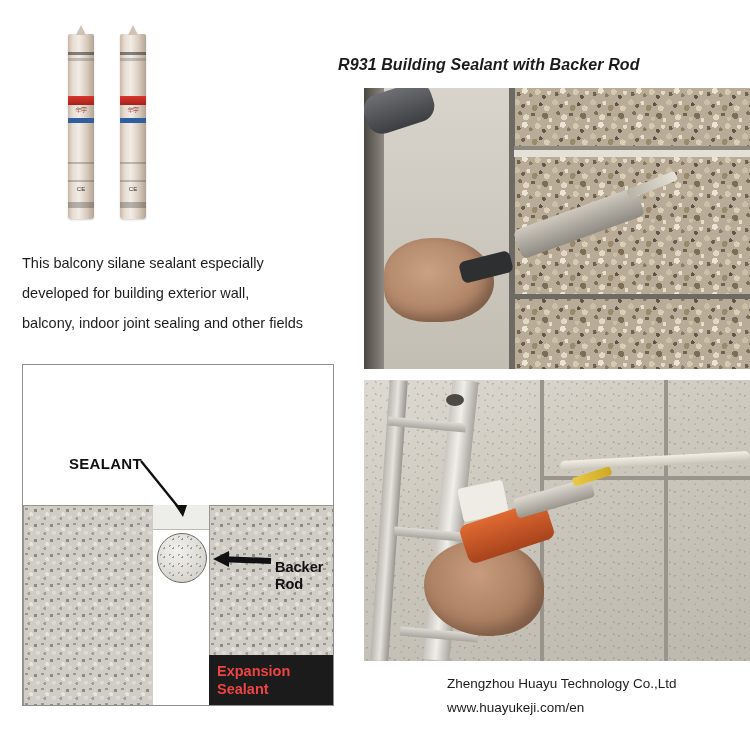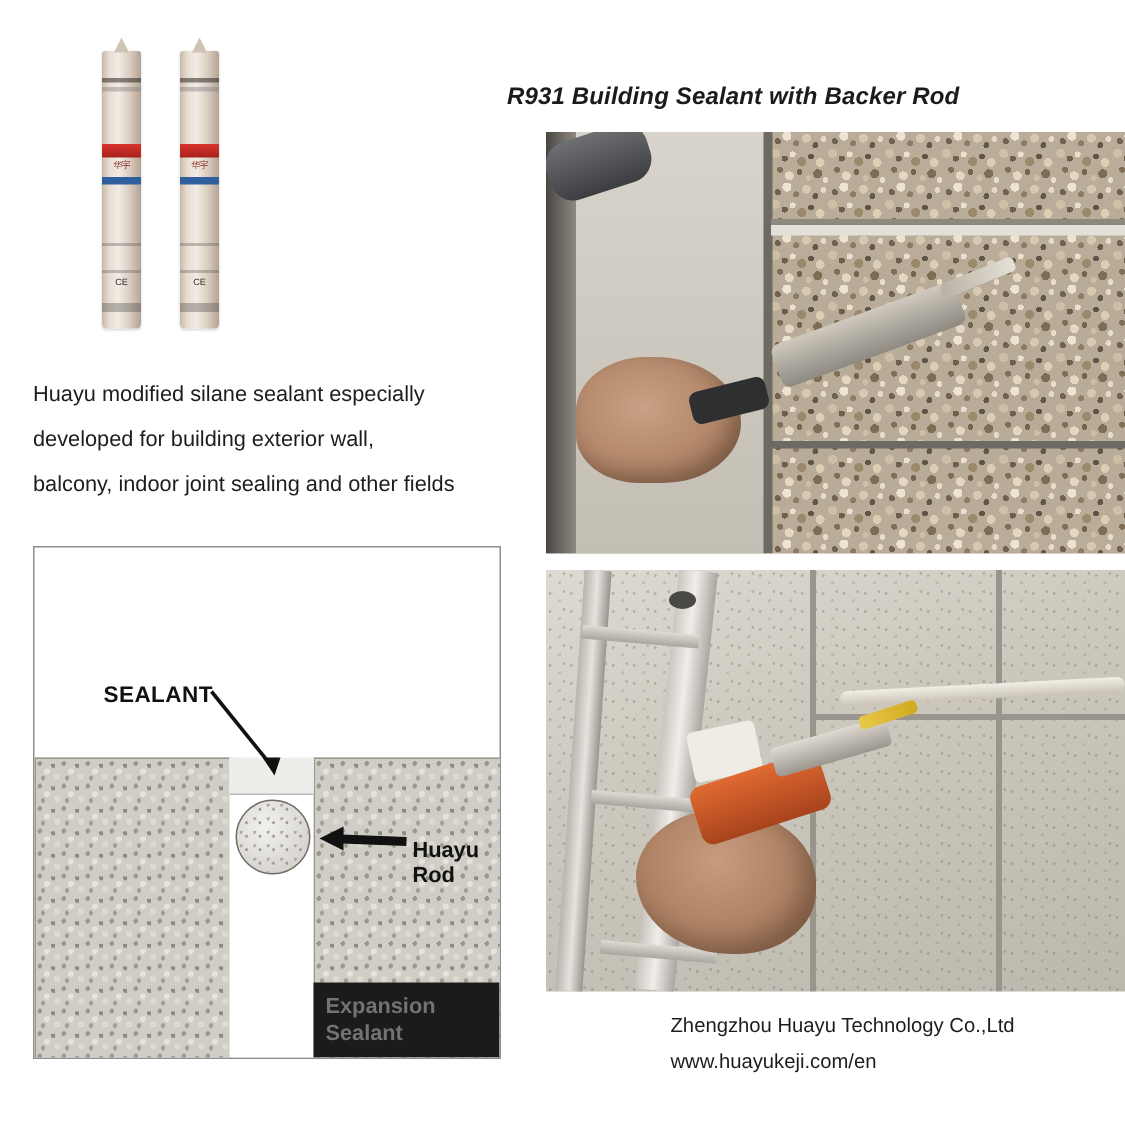--- a/index.html
+++ b/index.html
@@ -398,21 +398,21 @@
     text-align: left;
   }
   .expansion-box {
     position: absolute;
     left: 186px; top: 290px; width: 124px; height: 50px;
     background: #1b1b1b;
   }
   .expansion-text {
     position: absolute;
     left: 8px; top: 7px;
-    color: #737373;
+    color: #ef4444;
     font-size: 14.5px;
     font-weight: bold;
     line-height: 18px;
   }
   .diag-arrow-svg {
     position: absolute;
     inset: 0;
     pointer-events: none;
   }
 
@@ -456,21 +456,21 @@
       <div class="band b3"></div>
       <div class="band b4"></div>
       <div class="ce-mark">CE</div>
       <div class="band bottom"></div>
     </div>
   </div>
 
   <div class="title">R931 Building Sealant with Backer Rod</div>
 
   <div class="description">
-    <div>Huayu modified silane sealant especially</div>
+    <div>This balcony silane sealant especially</div>
     <div>developed for building exterior wall,</div>
     <div>balcony, indoor joint sealing and other fields</div>
   </div>
 
   <div class="photo photo-top">
     <div class="smooth-panel tp-wall-left"></div>
     <div class="smooth-panel tp-dark-edge"></div>
     <div class="photo" style="left:150px;top:0;width:236px;height:281px;">
       <div class="aggregate"></div>
     </div>
@@ -517,21 +517,21 @@
 
     <svg class="diag-arrow-svg" width="310" height="340" viewBox="0 0 310 340">
       <line x1="118" y1="96" x2="160" y2="148" stroke="#111" stroke-width="2.4"></line>
       <polygon points="160,152 152,140 164,140" fill="#111"></polygon>
       <line x1="248" y1="196" x2="196" y2="194" stroke="#111" stroke-width="6"></line>
       <polygon points="190,194 206,186 206,202" fill="#111"></polygon>
     </svg>
 
     <div class="diag-label sealant-label">SEALANT</div>
     <div class="diag-label backer-label">
-      <div>Huayu</div>
+      <div>Backer</div>
       <div>Rod</div>
     </div>
 
     <div class="expansion-box">
       <div class="expansion-text">
         <div>Expansion</div>
         <div>Sealant</div>
       </div>
     </div>
   </div>

